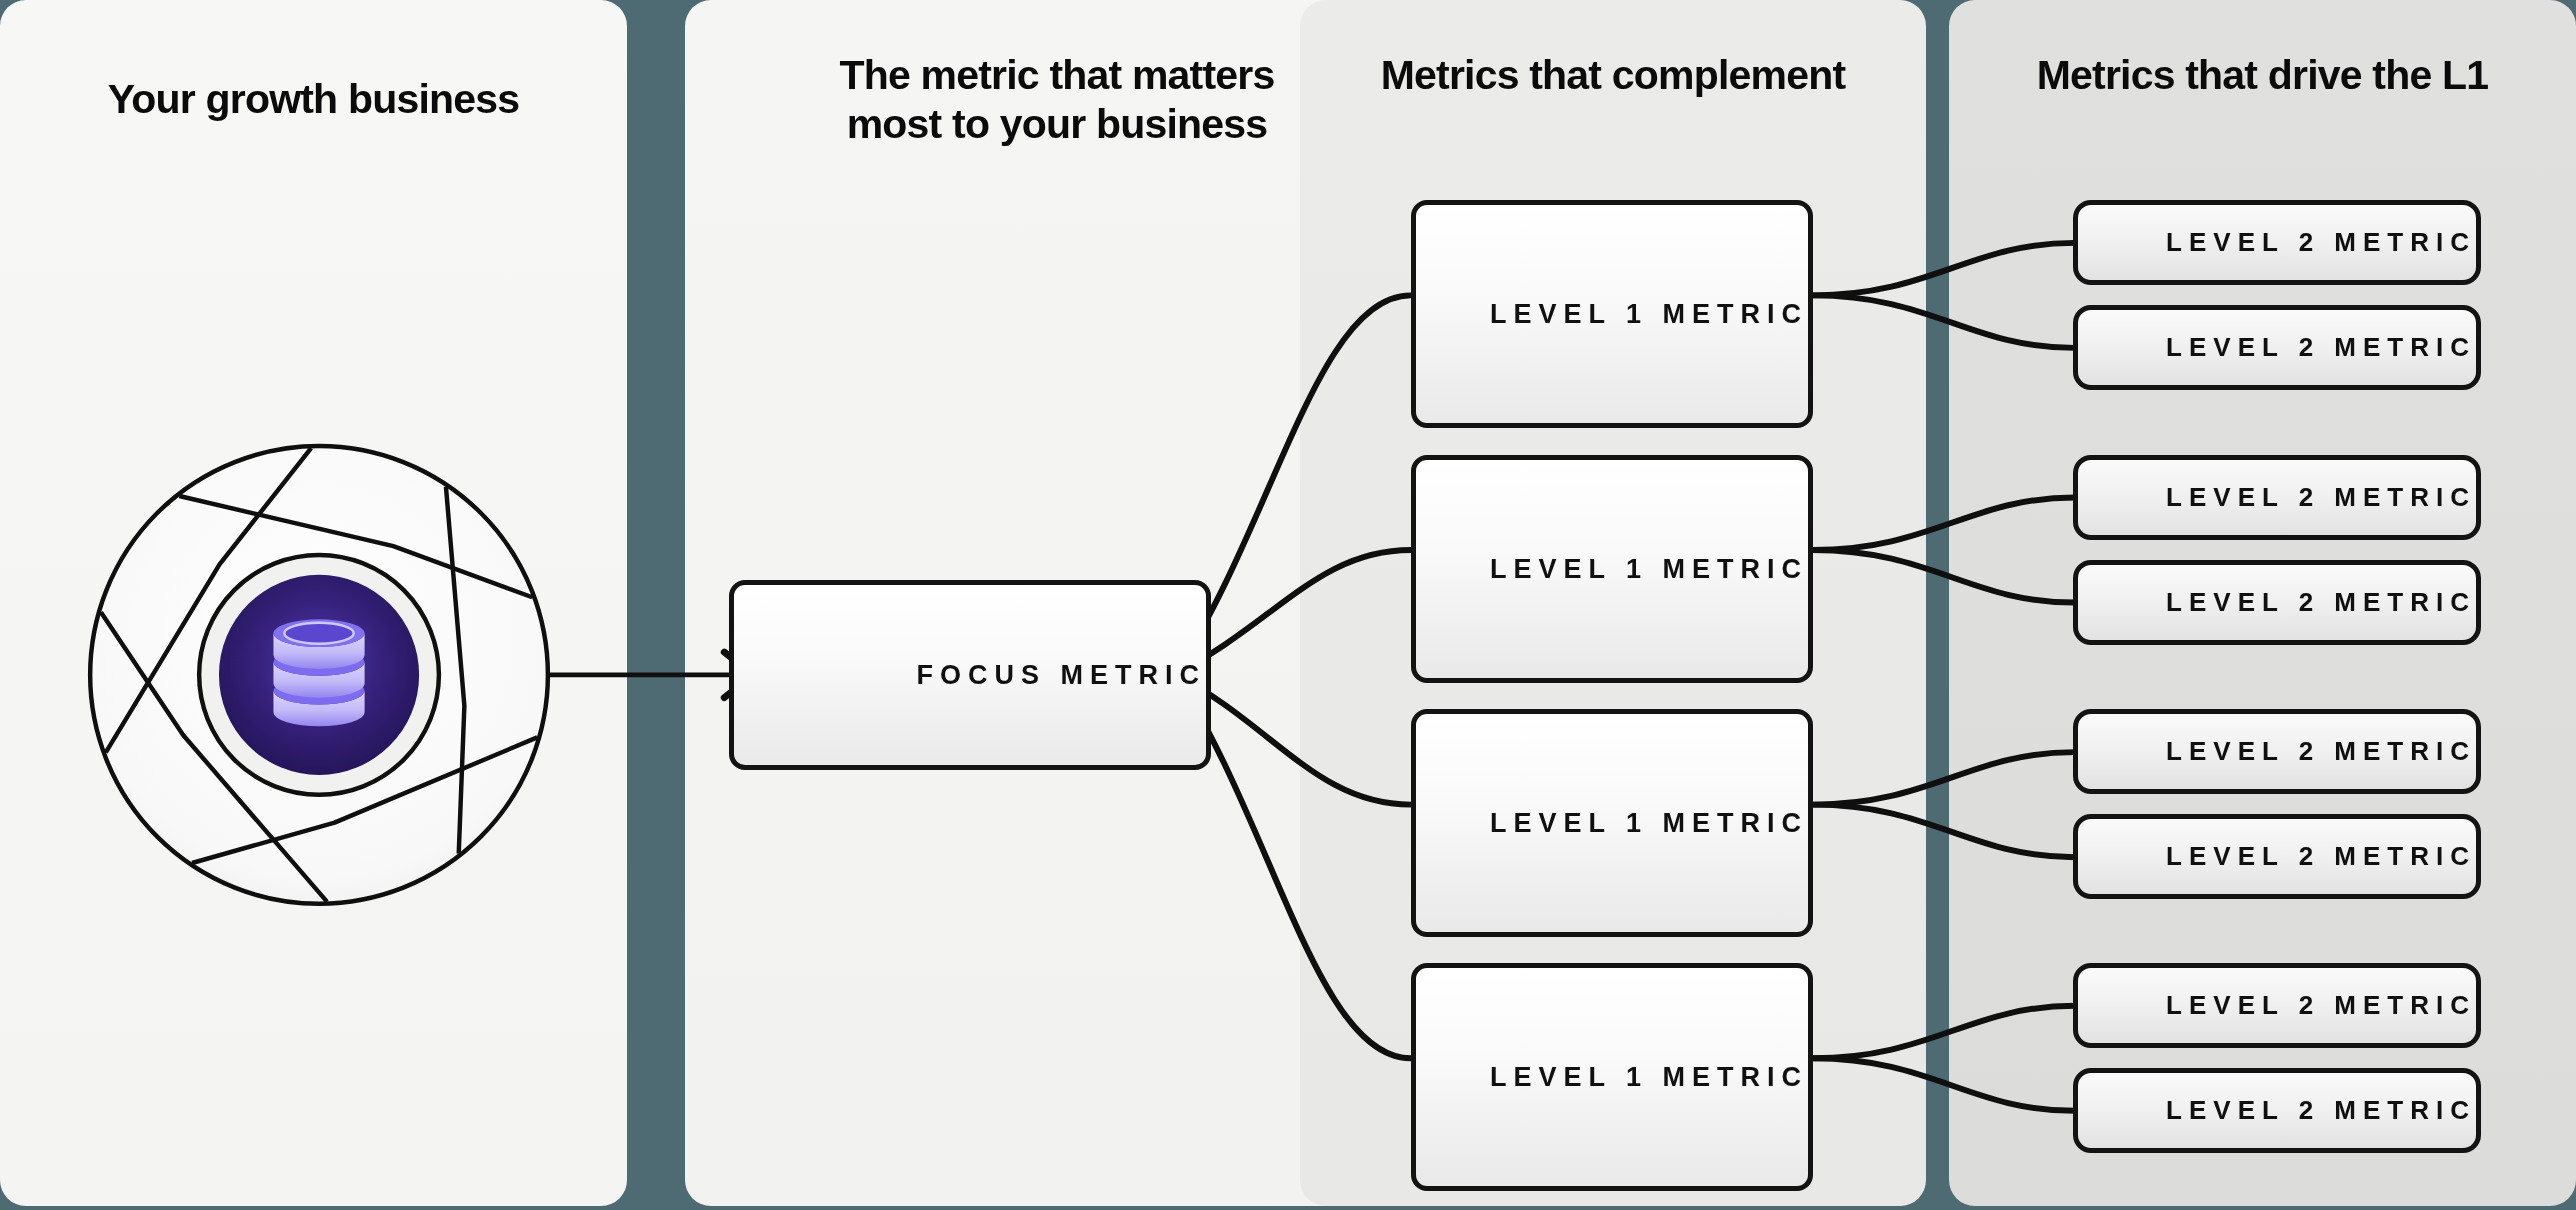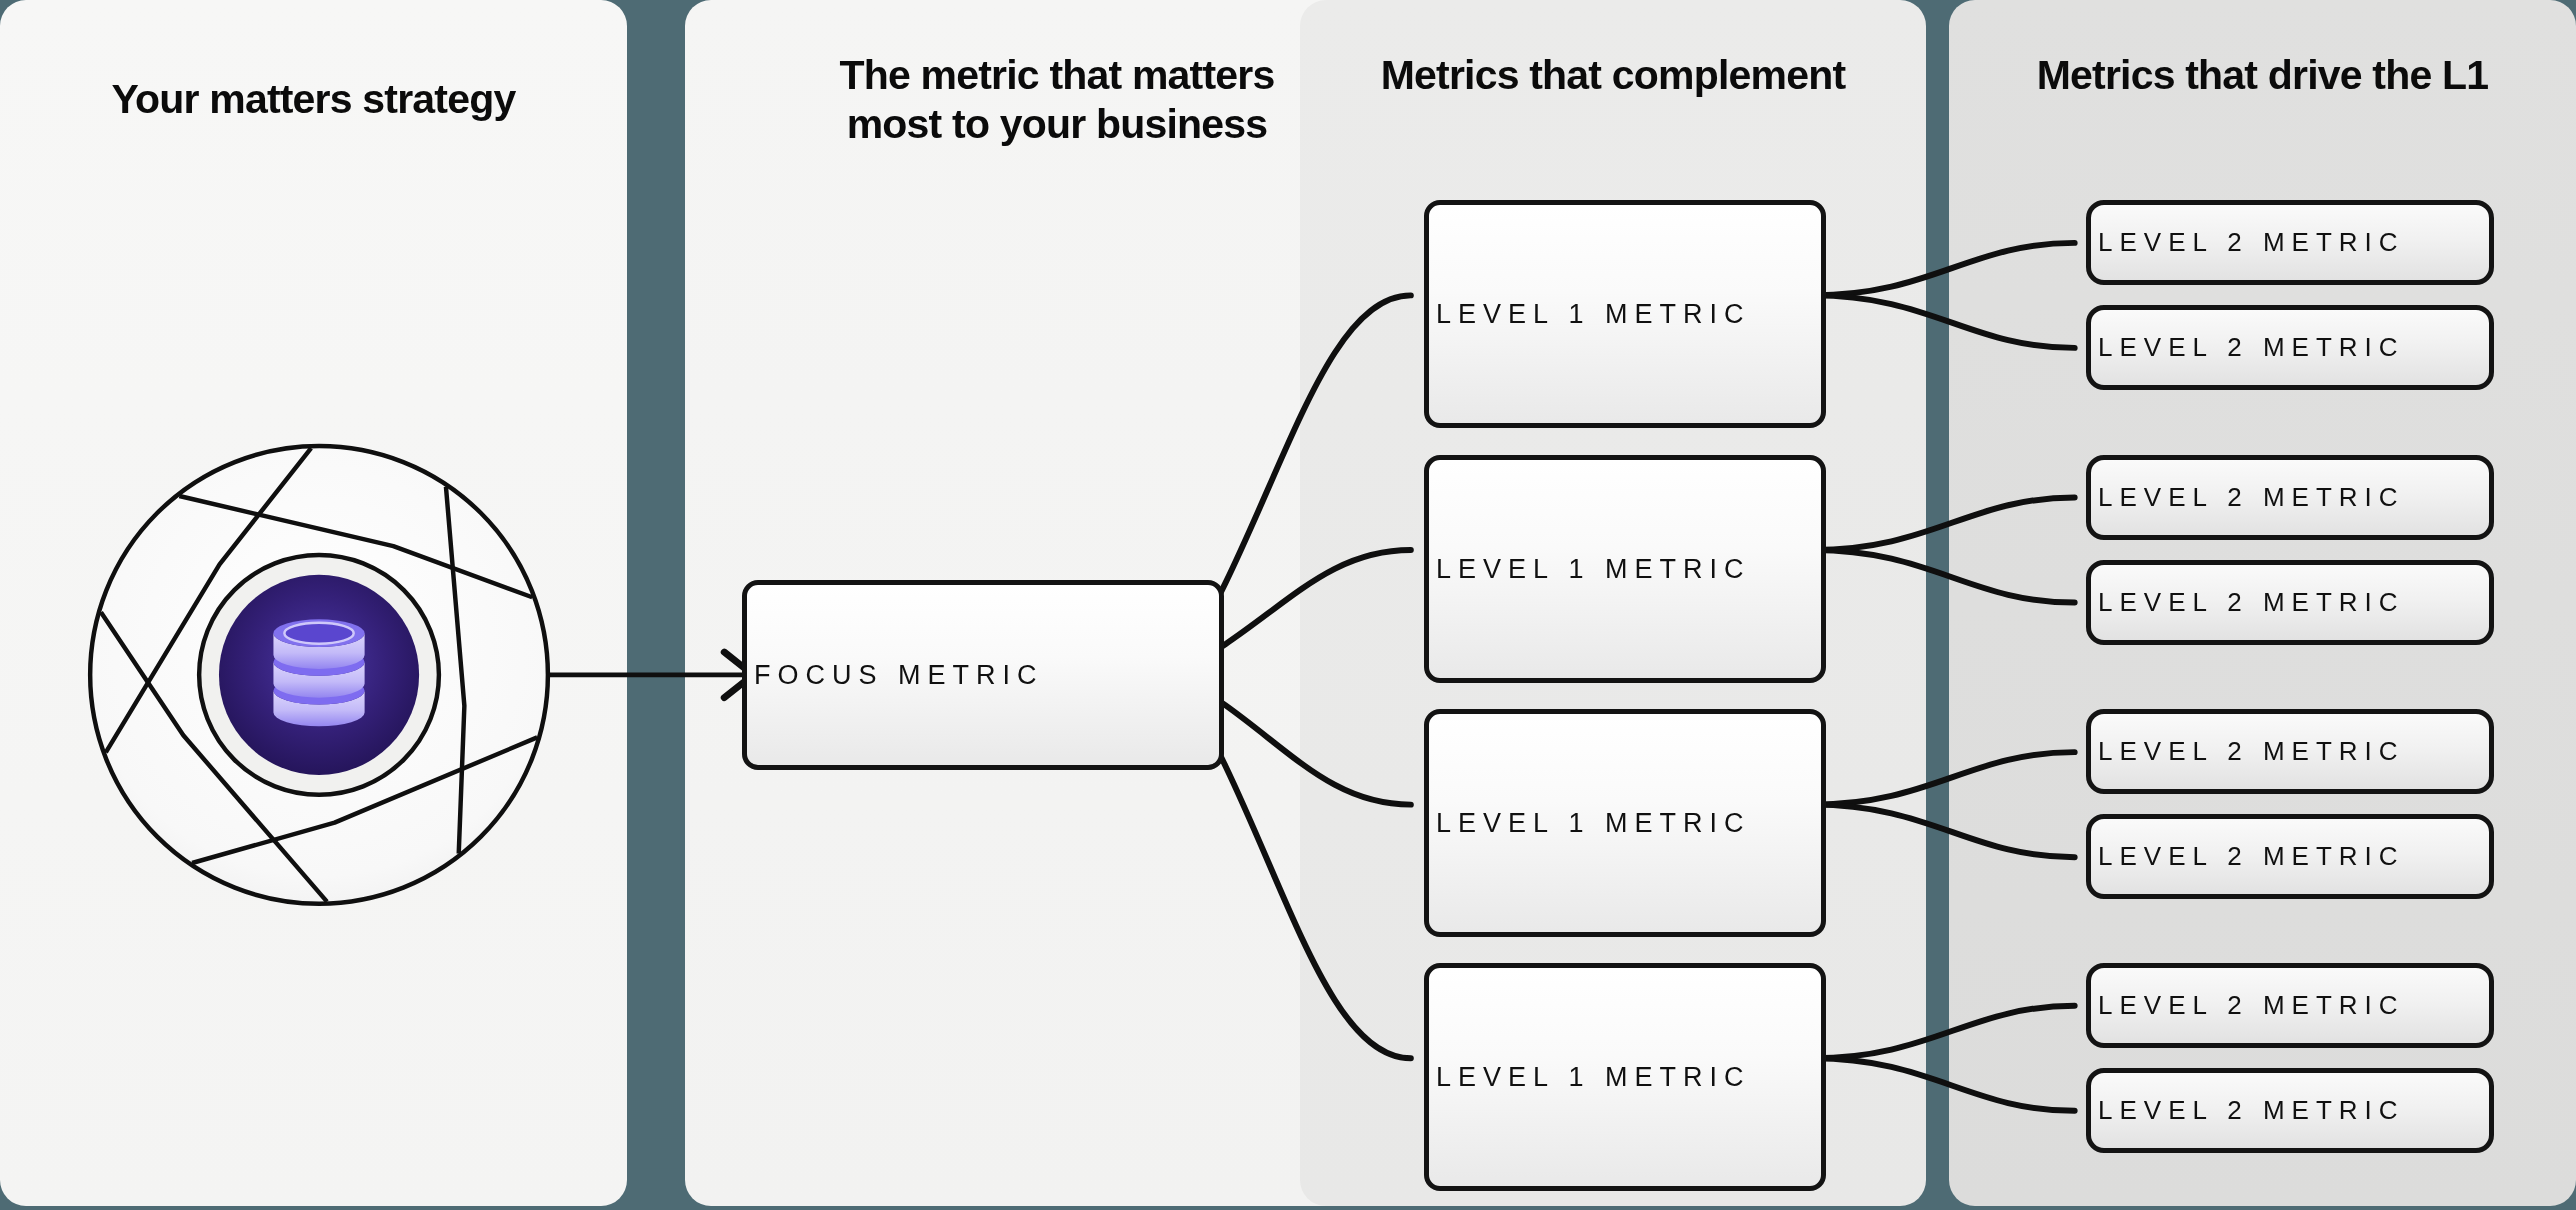--- a/index.html
+++ b/index.html
@@ -25,44 +25,44 @@
     letter-spacing:-0.8px;color:#0b0b0b;
   }
   #panel-1 .panel-header{top:75px;}
   .panel-header span{display:block;}
   .panel-header span:empty{display:none;}
 
   .metric-box{
     position:absolute;box-sizing:border-box;
     border:5px solid #131313;border-radius:16px;
     background:linear-gradient(180deg,#ffffff 0%,#fafafa 40%,#e9e9e9 100%);
-    display:flex;align-items:center;justify-content:flex-start;
-    font-weight:normal;font-size:27px;letter-spacing:7px;
-    padding-left:7px;color:#101010;white-space:nowrap;margin-left:13px;
+    display:flex;align-items:center;justify-content:flex-end;
+    font-weight:bold;font-size:27px;letter-spacing:7px;
+    padding-left:7px;color:#101010;white-space:nowrap;
   }
   .focus-box{left:729px;top:580px;width:482px;height:190px;}
   .l1-box{left:1411px;width:402px;height:228px;}
   #l1-1{top:200px;} #l1-2{top:455px;} #l1-3{top:709px;} #l1-4{top:963px;}
   .l2-box{
     left:2073px;width:408px;height:85px;border-radius:18px;font-size:26px;
     background:linear-gradient(180deg,#fafafa 0%,#f1f1f1 45%,#e2e2e2 100%);
   }
   #l2-1{top:200px;} #l2-2{top:305px;}
   #l2-3{top:455px;} #l2-4{top:560px;}
   #l2-5{top:709px;} #l2-6{top:814px;}
   #l2-7{top:963px;} #l2-8{top:1068px;}
 
   #diagram-layer{position:absolute;left:0;top:0;width:2576px;height:1211px;pointer-events:none;}
 </style>
 </head>
 <body>
 
 <div class="panel" id="panel-1">
   <div class="panel-header">
-    <span>Your matters strategy</span>
+    <span>Your growth business</span>
 
   </div>
 </div>
 <div class="panel" id="panel-2">
   <div class="panel-header">
     <span>The metric that matters</span>
     <span>most to your business</span>
   </div>
 </div>
 <div class="panel" id="panel-3">

